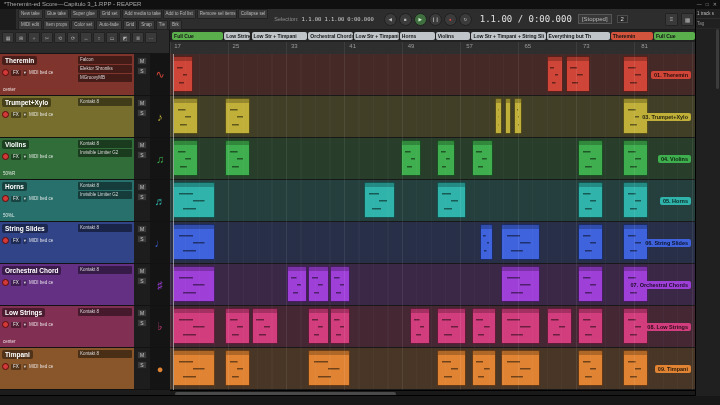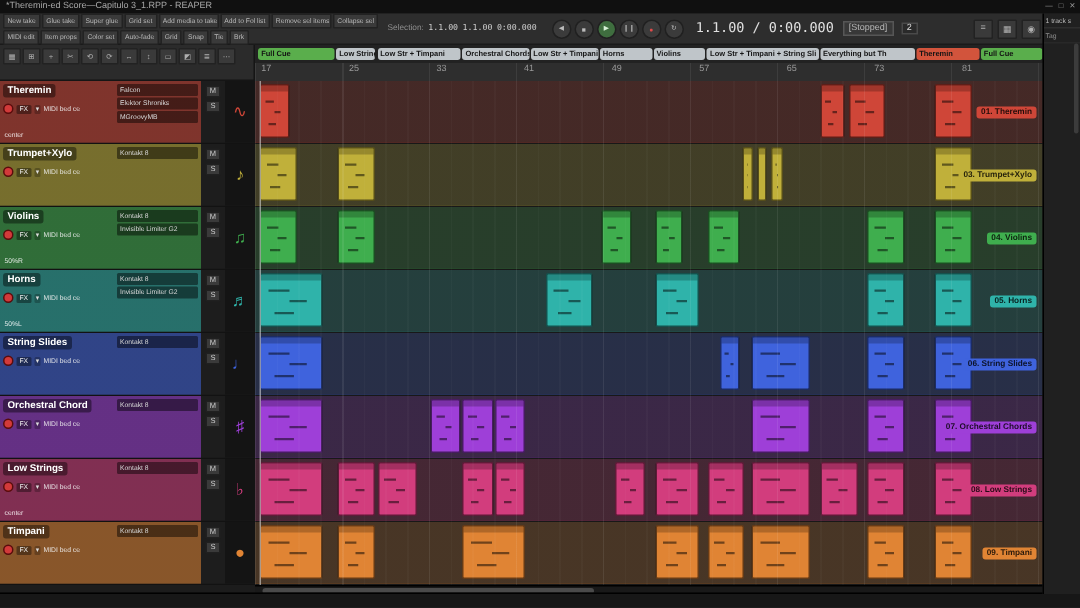--- a/index.html
+++ b/index.html
@@ -3,21 +3,21 @@
 <meta charset="utf-8">
 <style>
   html,body{margin:0;padding:0;}
   body{width:720px;height:405px;position:relative;background:#1c1c1c;overflow:hidden;
        font-family:"Liberation Sans","DejaVu Sans",sans-serif;color:#ccc;}
   
   .titlebar{position:absolute;left:0;top:0;right:0;height:9px;background:#101010;
     font-size:6px;line-height:9px;color:#a8a8a8;padding-left:4px;display:flex;}
   .wctrls{margin-left:auto;display:flex;gap:4px;padding-right:3px;font-size:5px;color:#999;}
   
-  .toolbar{position:absolute;top:9px;left:0;width:696px;height:21px;background:#2d2d2d;
+  .toolbar{position:absolute;top:9px;left:16px;width:696px;height:21px;background:#2d2d2d;
     border-bottom:1px solid #1a1a1a;display:flex;align-items:center;padding:0 2px;box-sizing:border-box;}
   .btncol{display:flex;flex-direction:column;gap:1px;}
   .btnrow{display:flex;gap:1px;}
   .tbarbtn{background:#3a3a3a;border:1px solid #222;border-radius:1px;color:#b8b8b8;
     font-size:4.5px;line-height:8px;height:8px;padding:0 2px;white-space:nowrap;overflow:hidden;max-width:34px;}
   .selection{display:flex;gap:3px;margin-left:6px;font-size:5.5px;color:#8f8f8f;align-items:center;}
   .selval{font-family:"DejaVu Sans Mono",monospace;color:#cfcfcf;}
   .transport{display:flex;gap:2px;margin-left:10px;align-items:center;}
   .tbtn{width:11px;height:11px;border-radius:50%;background:#3b3b3b;border:1px solid #202020;
     color:#bbb;font-size:4.5px;display:flex;align-items:center;justify-content:center;}

